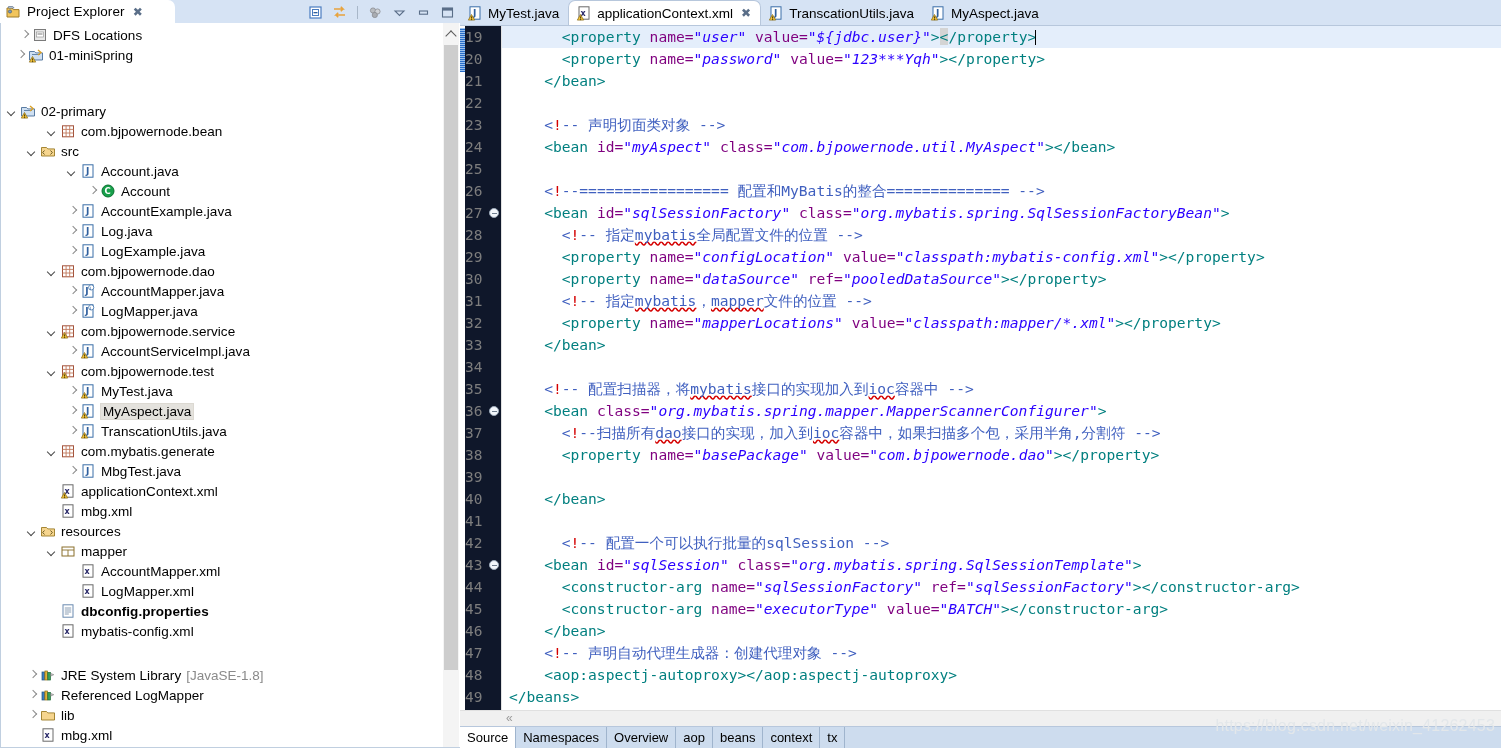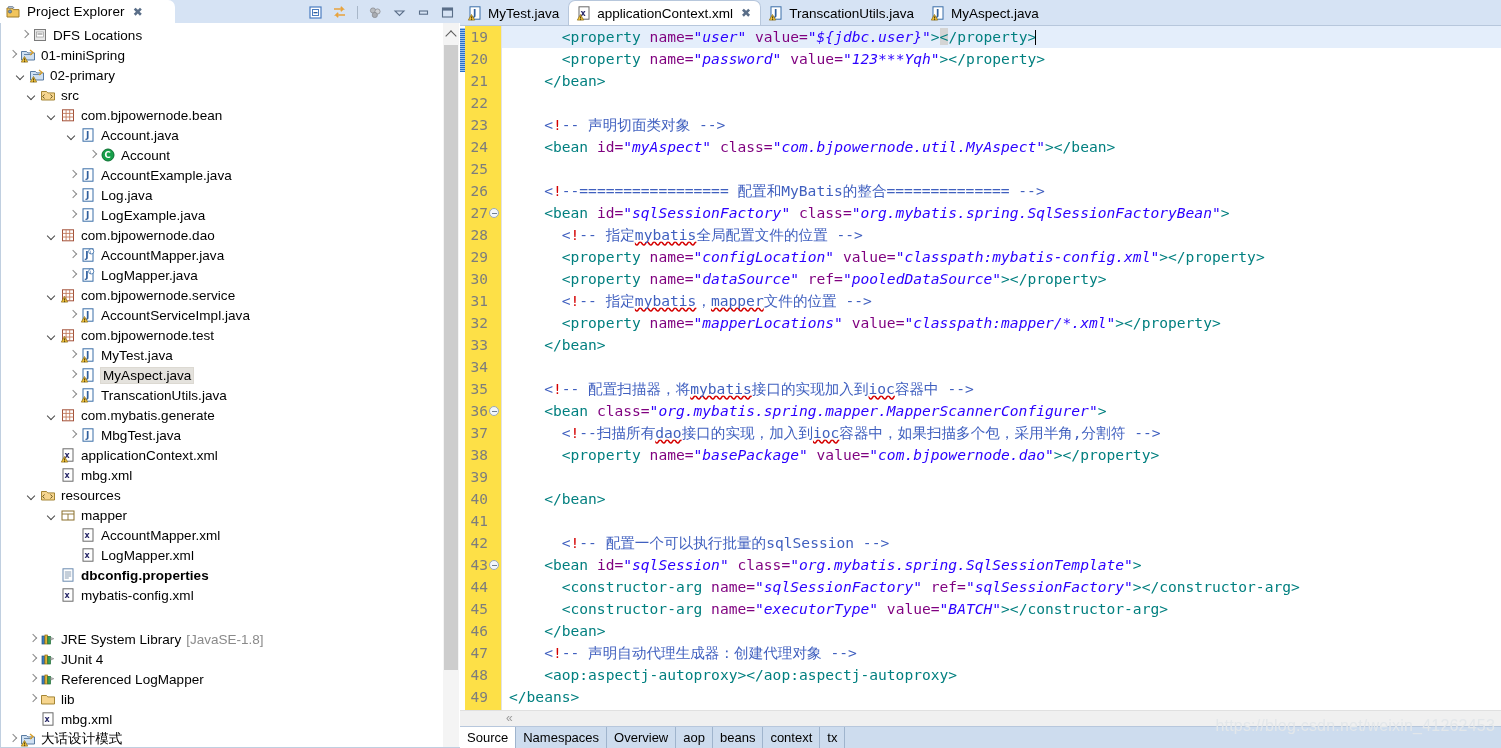--- a/index.html
+++ b/index.html
@@ -102,21 +102,21 @@
 
   .ed-area{
     flex:1;position:relative;background:#ffffff;
     border-top:1px solid #b7c7dc;
     display:flex;overflow:hidden;
   }
   .chgbar{width:5px;background:#ffffff;position:relative;flex:0 0 5px;}
   .chgbar .mark{position:absolute;left:0;width:5px;background:
      repeating-linear-gradient(0deg,#2a6fc9 0 1px,#9dc2ee 1px 2px);}
   .gutter{
-    width:36px;flex:0 0 36px;background:#fde047;text-align:right;
+    width:36px;flex:0 0 36px;background:#0f172a;
     font-family:"DejaVu Sans Mono","Liberation Mono",monospace;
     font-size:14.5px;color:#7d7d7d;padding-right:2px;box-sizing:border-box;
     position:relative;
   }
   .gutter .gl{height:22px;line-height:22px;position:relative;padding-right:11px;}
   .gutter .fold{
     position:absolute;right:0;top:6px;width:10px;height:10px;border-radius:50%;
     border:1px solid #9aa8b8;background:#f2f6fb;box-sizing:border-box;
   }
   .gutter .fold::after{content:"";position:absolute;left:1.5px;top:3.5px;width:5px;height:1px;background:#6f7e8f;}
@@ -234,59 +234,59 @@
       <div class="tree" id="tree">
           <div class="row" style="padding-left: 18px;">
             <span class="arrow closed"></span>
             <span class="ico"><svg width="16" height="16" viewBox="0 0 16 16">
                 <rect x="2.5" y="2.5" width="11" height="11" fill="#e8e8e8" stroke="#7a7a7a" stroke-width="1"></rect>
                 <rect x="4.5" y="5" width="7" height="5" fill="#fff" stroke="#9a9a9a" stroke-width=".7"></rect>
                 <rect x="5.5" y="6.5" width="5" height="1" fill="#7a7a7a"></rect>
               </svg></span>
             <span class="lbl">DFS Locations</span>
           </div>
-          <div class="row" style="padding-left: 6px;">
+          <div class="row" style="padding-left: 14px;">
             <span class="arrow closed"></span>
             <span class="ico"><svg width="16" height="16" viewBox="0 0 16 16">
                 <path d="M1.5 4.5h5l1.3 1.4h6.7V13H1.5z" fill="#cfe0f2" stroke="#4a6e97" stroke-width=".9"></path>
                 <path d="M4 7.5h8" stroke="#4a6e97" stroke-width=".8"></path>
                 <path d="M10 3 13 5.5 10 8" fill="none" stroke="#d8a029" stroke-width="1.4"></path>
                 <path d="M0.5 9.5l3.2 5.6h-6.4z" transform="translate(4,0)" fill="#f5c53d" stroke="#8a6a11" stroke-width=".7"></path>
                 <rect x="4.1" y="11.4" width="1" height="2.2" fill="#4a3a06"></rect>
                 <rect x="4.1" y="14.1" width="1" height="1" fill="#4a3a06"></rect>
               </svg></span>
             <span class="lbl">01-miniSpring</span>
           </div>
-          <div class="row" style="padding-left: 15px;">
+          <div class="row" style="padding-left: 6px; margin-top: 36px;">
             <span class="arrow open"></span>
             <span class="ico"><svg width="16" height="16" viewBox="0 0 16 16">
                 <path d="M1.5 4.5h5l1.3 1.4h6.7V13H1.5z" fill="#cfe0f2" stroke="#4a6e97" stroke-width=".9"></path>
                 <path d="M4 7.5h8" stroke="#4a6e97" stroke-width=".8"></path>
                 <path d="M10 3 13 5.5 10 8" fill="none" stroke="#d8a029" stroke-width="1.4"></path>
                 <path d="M0.5 9.5l3.2 5.6h-6.4z" transform="translate(4,0)" fill="#f5c53d" stroke="#8a6a11" stroke-width=".7"></path>
                 <rect x="4.1" y="11.4" width="1" height="2.2" fill="#4a3a06"></rect>
                 <rect x="4.1" y="14.1" width="1" height="1" fill="#4a3a06"></rect>
               </svg></span>
             <span class="lbl">02-primary</span>
           </div>
+          <div class="row" style="padding-left: 46px;">
+            <span class="arrow open"></span>
+            <span class="ico"><svg width="16" height="16" viewBox="0 0 16 16">
+                <rect x="2.5" y="2.8" width="11" height="11" fill="#fff" stroke="#a3523a" stroke-width="1"></rect>
+                <path d="M2.5 6.4h11M2.5 10h11M6.1 2.8v11M9.7 2.8v11" stroke="#c27a5e" stroke-width=".9"></path>
+              </svg></span>
+            <span class="lbl">com.bjpowernode.bean</span>
+          </div>
           <div class="row" style="padding-left: 26px;">
             <span class="arrow open"></span>
             <span class="ico"><svg width="16" height="16" viewBox="0 0 16 16">
                 <path d="M1.5 4.5h5l1.3 1.4h6.7V13H1.5z" fill="#f6d58e" stroke="#9b7a25" stroke-width=".9"></path>
                 <path d="M4.5 7.5l-1.8 2 1.8 2M10.5 7.5l1.8 2-1.8 2" fill="none" stroke="#6b5a20" stroke-width="1"></path>
               </svg></span>
             <span class="lbl">src</span>
-          </div>
-          <div class="row" style="padding-left: 46px;">
-            <span class="arrow open"></span>
-            <span class="ico"><svg width="16" height="16" viewBox="0 0 16 16">
-                <rect x="2.5" y="2.8" width="11" height="11" fill="#fff" stroke="#a3523a" stroke-width="1"></rect>
-                <path d="M2.5 6.4h11M2.5 10h11M6.1 2.8v11M9.7 2.8v11" stroke="#c27a5e" stroke-width=".9"></path>
-              </svg></span>
-            <span class="lbl">com.bjpowernode.bean</span>
           </div>
           <div class="row" style="padding-left: 66px;">
             <span class="arrow open"></span>
             <span class="ico"><svg width="16" height="16" viewBox="0 0 16 16">
                 <rect x="3" y="1.8" width="10" height="12.4" fill="#fff" stroke="#3a6ea8" stroke-width="1"></rect>
                 <text x="6.1" y="11.2" font-family="DejaVu Sans" font-size="9" font-weight="bold" fill="#2f5f9e">J</text>
               </svg></span>
             <span class="lbl">Account.java</span>
           </div>
           <div class="row" style="padding-left: 86px;">
@@ -501,30 +501,20 @@
           <div class="row" style="padding-left: 26px; margin-top: 24px;">
             <span class="arrow closed"></span>
             <span class="ico"><svg width="16" height="16" viewBox="0 0 16 16">
                 <rect x="2" y="5" width="2.6" height="8" fill="#3a7cc0" stroke="#24527e" stroke-width=".7"></rect>
                 <rect x="4.9" y="4" width="2.6" height="9" fill="#e0b33a" stroke="#8a6a11" stroke-width=".7"></rect>
                 <rect x="7.8" y="5.5" width="2.6" height="7.5" fill="#3aa05a" stroke="#18662f" stroke-width=".7"></rect>
                 <path d="M10.8 6.5l3 1.2-3 1.3z" fill="#d4d4d4" stroke="#7a7a7a" stroke-width=".6"></path>
               </svg></span>
             <span class="lbl">JRE System Library</span>
             <span class="sub">[JavaSE-1.8]</span>
-          </div>
-          <div class="row" style="padding-left: 26px;">
-            <span class="arrow closed"></span>
-            <span class="ico"><svg width="16" height="16" viewBox="0 0 16 16">
-                <rect x="2" y="5" width="2.6" height="8" fill="#3a7cc0" stroke="#24527e" stroke-width=".7"></rect>
-                <rect x="4.9" y="4" width="2.6" height="9" fill="#e0b33a" stroke="#8a6a11" stroke-width=".7"></rect>
-                <rect x="7.8" y="5.5" width="2.6" height="7.5" fill="#3aa05a" stroke="#18662f" stroke-width=".7"></rect>
-                <path d="M10.8 6.5l3 1.2-3 1.3z" fill="#d4d4d4" stroke="#7a7a7a" stroke-width=".6"></path>
-              </svg></span>
-            <span class="lbl">JUnit 4</span>
           </div>
           <div class="row" style="padding-left: 26px;">
             <span class="arrow closed"></span>
             <span class="ico"><svg width="16" height="16" viewBox="0 0 16 16">
                 <rect x="2" y="5" width="2.6" height="8" fill="#3a7cc0" stroke="#24527e" stroke-width=".7"></rect>
                 <rect x="4.9" y="4" width="2.6" height="9" fill="#e0b33a" stroke="#8a6a11" stroke-width=".7"></rect>
                 <rect x="7.8" y="5.5" width="2.6" height="7.5" fill="#3aa05a" stroke="#18662f" stroke-width=".7"></rect>
                 <path d="M10.8 6.5l3 1.2-3 1.3z" fill="#d4d4d4" stroke="#7a7a7a" stroke-width=".6"></path>
               </svg></span>
             <span class="lbl">Referenced LogMapper</span>

